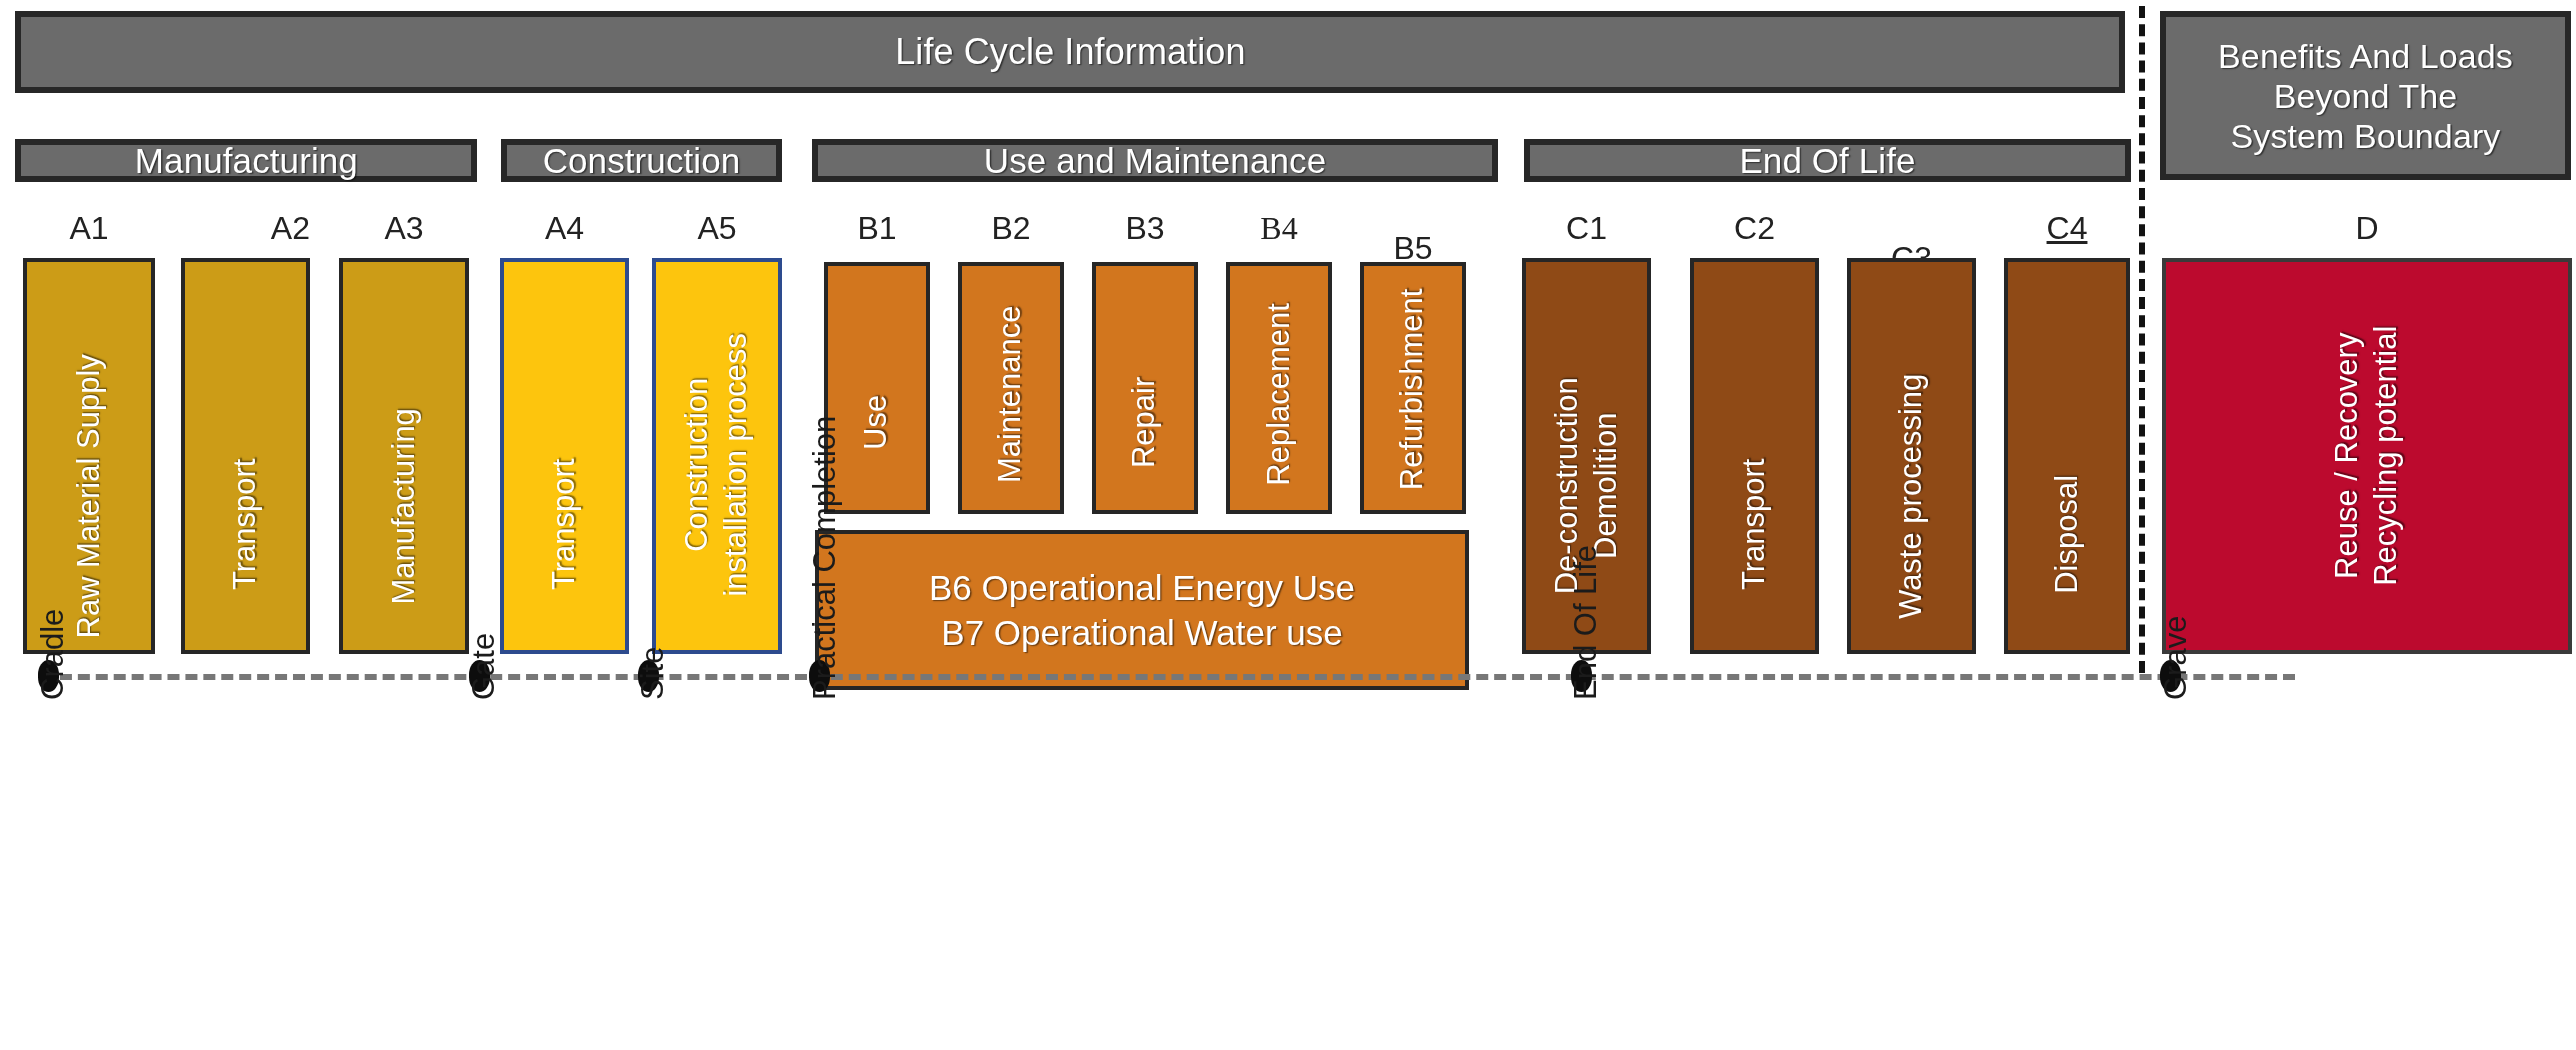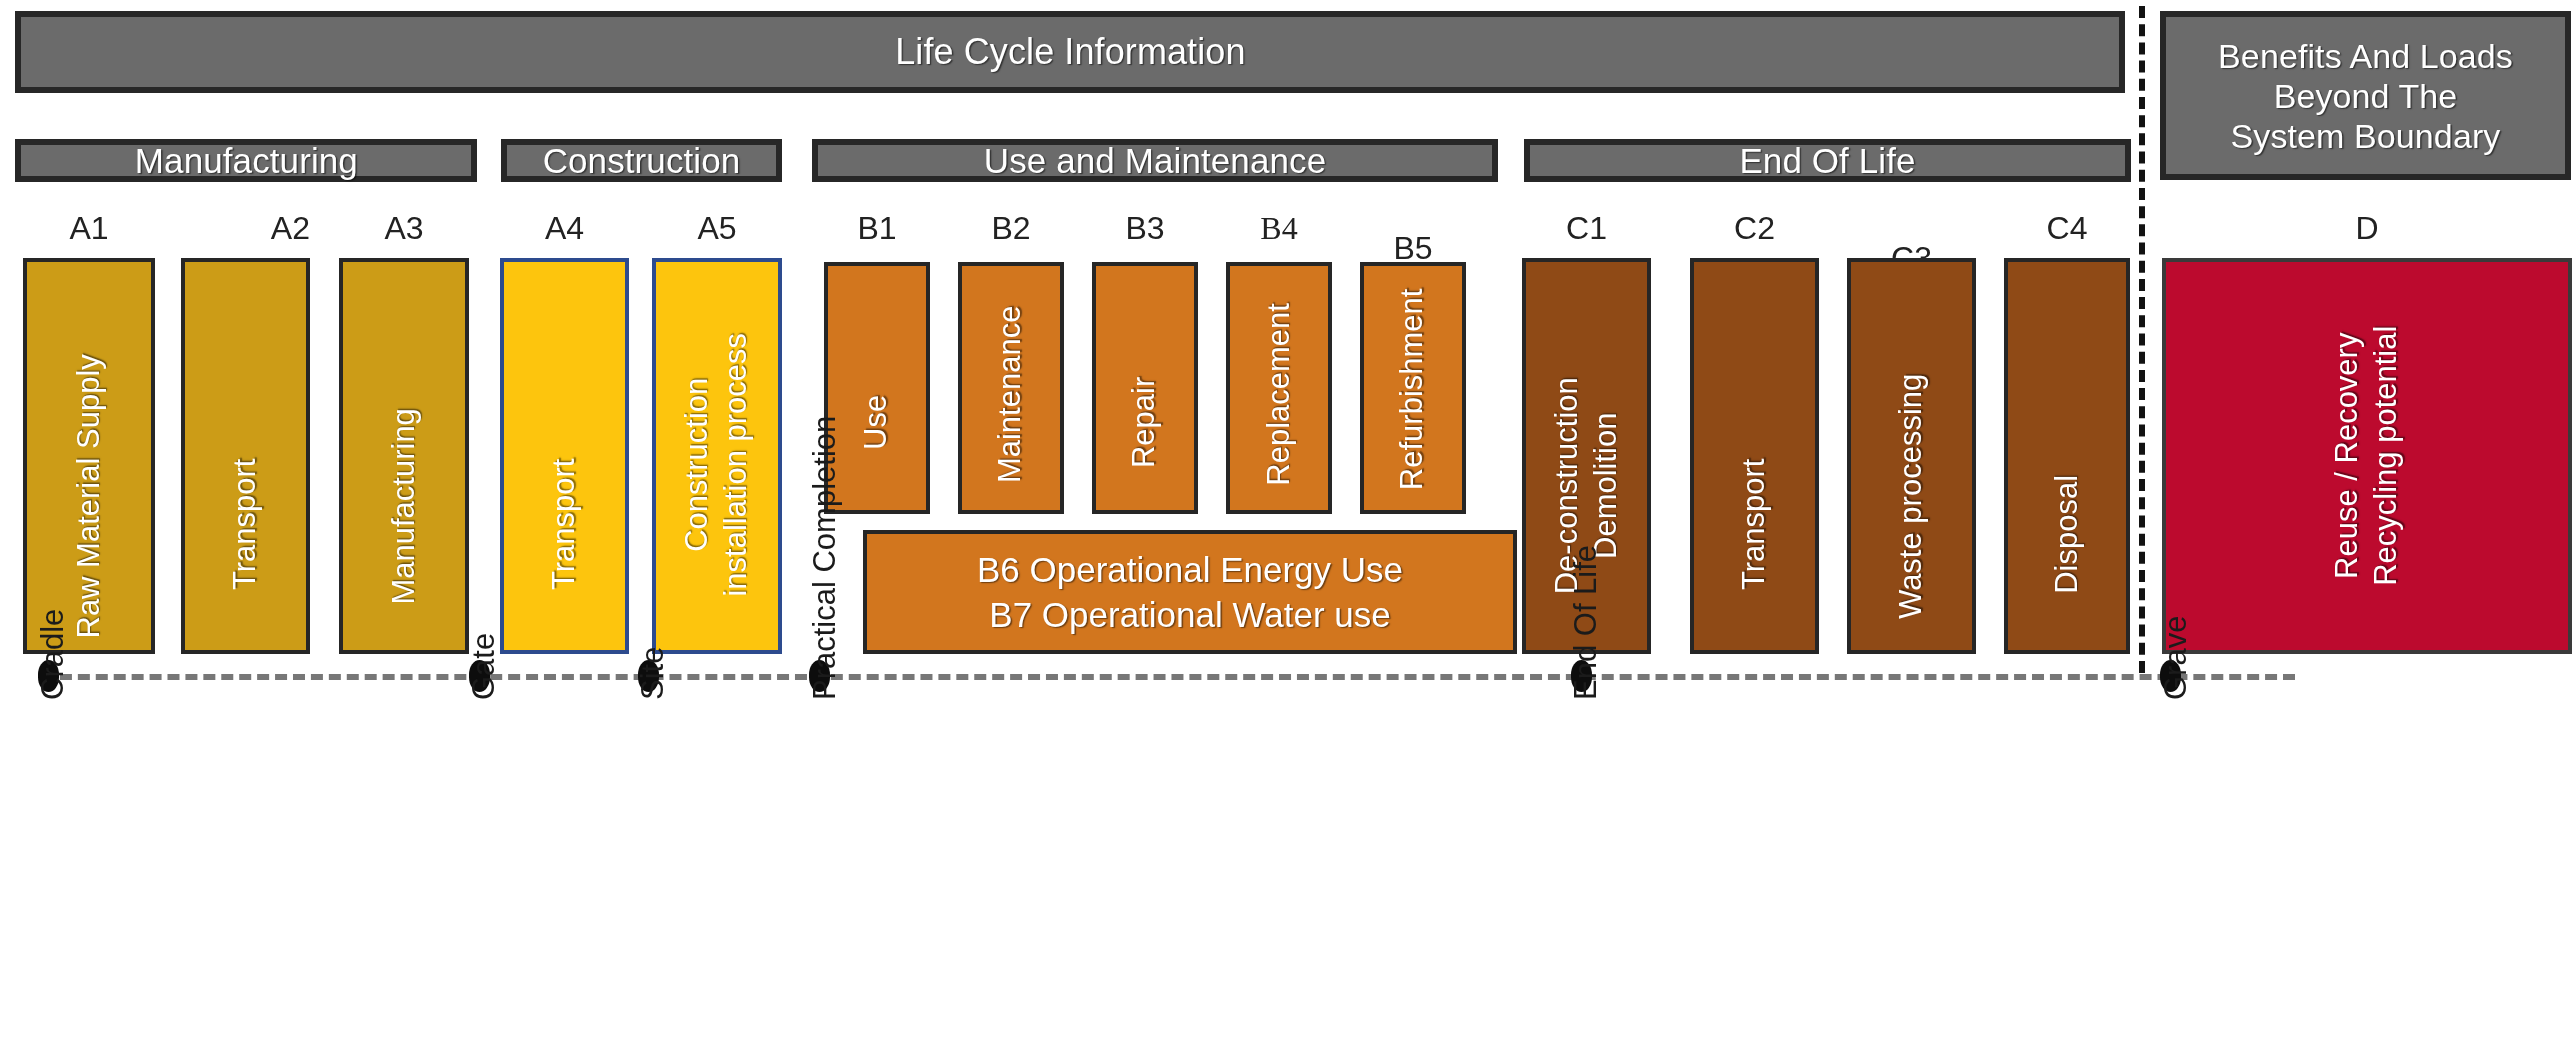--- a/index.html
+++ b/index.html
@@ -140,21 +140,21 @@
   <div class="abs code" style="left:500px;  top:210px; width:129px;">A4</div>
   <div class="abs code" style="left:652px;  top:210px; width:130px;">A5</div>
   <div class="abs code" style="left:824px; top:210px; width:106px;">B1</div>
   <div class="abs code" style="left:958px; top:210px; width:106px;">B2</div>
   <div class="abs code" style="left:1092px; top:210px; width:106px;">B3</div>
   <div class="abs code" style="left:1226px; top:210px; width:106px;font-family:Liberation Serif, serif;">B4</div>
   <div class="abs code" style="left:1360px; top:210px; width:106px;margin-top:20px;">B5</div>
   <div class="abs code" style="left:1522px; top:210px; width:129px;">C1</div>
   <div class="abs code" style="left:1690px; top:210px; width:129px;">C2</div>
   <div class="abs code" style="left:1847px; top:210px; width:129px;margin-top:30px;">C3</div>
-  <div class="abs code" style="left:2004px; top:210px; width:126px;">C4</div>
+  <div class="abs code" style="left:2004px; top:210px; width:126px;text-decoration:underline;">C4</div>
   <div class="abs code" style="left:2162px; top:210px; width:410px;">D</div>
 
   <div class="abs mod goldA" style="left:23px; top:258px; width:132px; height:396px;">
     <div class="vwrap" style="height:308px;">
       <div class="vlabel">Raw Material Supply</div>
     </div>
   </div>
 
   <div class="abs mod goldA" style="left:181px; top:258px; width:129px; height:396px;">
     <div class="vwrap" style="height:252px;">
@@ -204,21 +204,21 @@
       <div class="vlabel">Replacement</div>
     </div>
   </div>
 
   <div class="abs mod orangeB" style="left:1360px; top:262px; width:106px; height:252px;">
     <div class="vwrap" style="height:241px;">
       <div class="vlabel">Refurbishment</div>
     </div>
   </div>
 
-  <div class="abs mod orangeB hbox" style="left:863px; top:530px; width:654px; height:124px;">
+  <div class="abs mod orangeB hbox" style="left:815px; top:530px; width:654px; height:160px;">
     <div class="hlabel">B6 Operational Energy Use
 B7 Operational Water use</div>
   </div>
 
   <div class="abs mod brownC" style="left:1522px; top:258px; width:129px; height:396px;">
     <div class="vwrap" style="height:329px;">
       <div class="vlabel two" style="white-space:pre-line;">De-construction
 Demolition</div>
     </div>
   </div>

